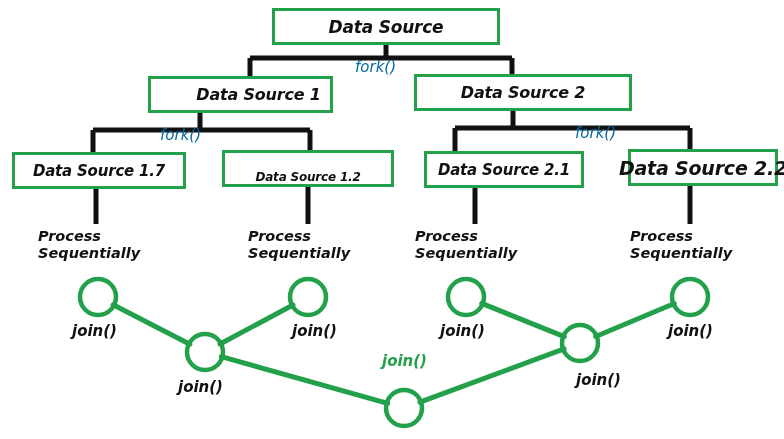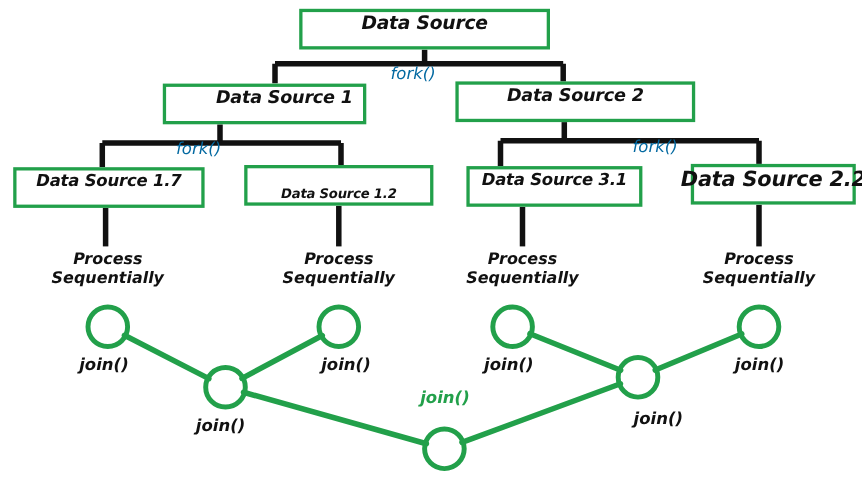--- a/index.html
+++ b/index.html
@@ -22,21 +22,21 @@
     width: 784px;
     height: 439px;
     pointer-events: none;
   }
   .box {
     position: absolute;
     box-sizing: border-box;
     background: #ffffff;
     border: 3px solid #22a04a;
     display: flex;
-    align-items: flex-start;
+    align-items: center;
     justify-content: center;
     z-index: 3;
   }
   .box-label {
     font-family: "DejaVu Sans", sans-serif;
     font-style: italic;
     font-weight: bold;
     color: #111111;
     white-space: nowrap;
     letter-spacing: -0.2px;
@@ -51,21 +51,21 @@
     white-space: nowrap;
     z-index: 4;
   }
   .proc-label {
     position: absolute;
     font-family: "DejaVu Sans", sans-serif;
     font-style: italic;
     font-weight: bold;
     font-size: 14.5px;
     color: #111111;
-    text-align: center;
+    text-align: left;
     line-height: 1.18;
     white-space: nowrap;
     z-index: 4;
   }
   .join-label {
     position: absolute;
     font-family: "DejaVu Sans", sans-serif;
     font-style: italic;
     font-weight: bold;
     font-size: 15px;
@@ -123,21 +123,21 @@
       <div class="box" style="left: 414px; top: 74px; width: 218px; height: 37px; border-color: rgb(34, 160, 74);">
         <span class="box-label" style="font-size: 16px;">Data Source 2</span>
       </div>
       <div class="box" style="left: 12px; top: 152px; width: 174px; height: 37px; border-color: rgb(34, 160, 74);">
         <span class="box-label" style="font-size: 15px;">Data Source 1.7</span>
       </div>
       <div class="box" style="left: 222px; top: 150px; width: 172px; height: 37px; border-color: rgb(34, 160, 74);">
         <span class="box-label" style="font-size: 12px; margin-top: 16px;">Data Source 1.2</span>
       </div>
       <div class="box" style="left: 424px; top: 151px; width: 160px; height: 37px; border-color: rgb(34, 160, 74);">
-        <span class="box-label" style="font-size: 15px;">Data Source 3.1</span>
+        <span class="box-label" style="font-size: 15px;">Data Source 2.1</span>
       </div>
       <div class="box" style="left: 628px; top: 149px; width: 150px; height: 37px; border-color: rgb(34, 160, 74);">
         <span class="box-label" style="font-size: 19px;">Data Source 2.2</span>
       </div>
     </div>
   <div id="labels-layer">
       <div class="fork-label" style="left: 355px; top: 58px;">fork()</div>
       <div class="fork-label" style="left: 160px; top: 126px;">fork()</div>
       <div class="fork-label" style="left: 575px; top: 124px;">fork()</div>
       <div class="proc-label" style="left: 38px; top: 228px; width: 120px;">

